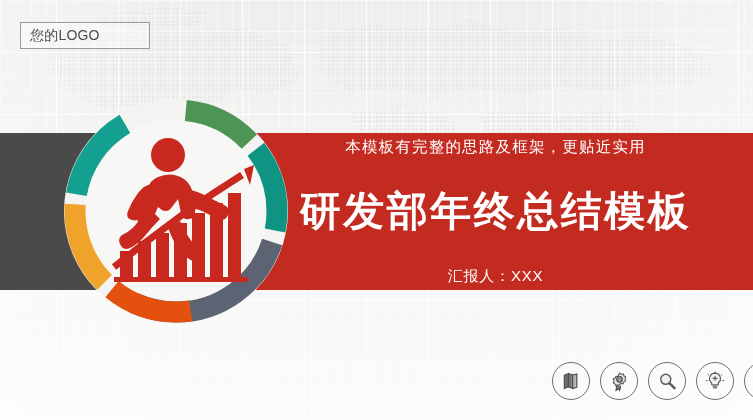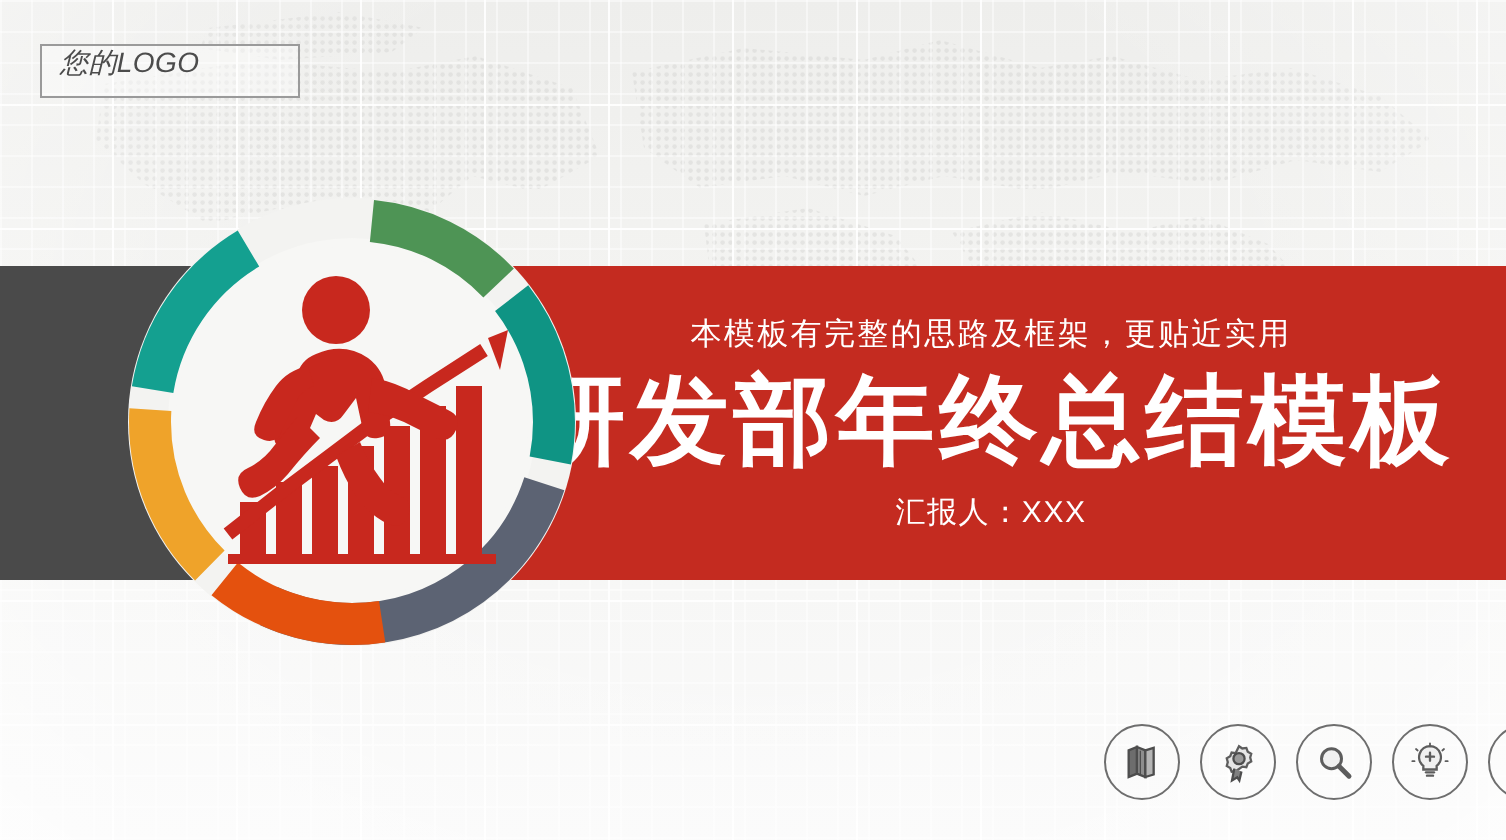--- a/index.html
+++ b/index.html
@@ -55,21 +55,21 @@
   
   .logo-box {
     position: absolute;
     left: 20px;
     top: 22px;
     width: 128px;
     height: 25px;
     border: 1px solid #9a9a9a;
     background: rgba(255,255,255,0.35);
     display: flex;
-    font-style: italic;
+    align-items: center;
   }
   .logo-box-text {
     font-size: 14px;
     color: #4c4c4c;
     padding-left: 9px;
     letter-spacing: 0.2px;
     white-space: nowrap;
   }
 
   
@@ -104,30 +104,31 @@
     position: absolute;
     left: 238px;
     top: 133px;
     right: 0;
     height: 157px;
     display: flex;
     flex-direction: column;
     align-items: center;
     justify-content: center;
     text-align: center;
+    gap: 24px;
   }
   .subtitle {
     font-size: 15.5px;
     color: #ffffff;
     letter-spacing: 1.2px;
     margin-bottom: 7px;
     white-space: nowrap;
   }
   .main-title {
-    font-size: 49px;
+    font-size: 41px;
     font-weight: bold;
     color: #ffffff;
     letter-spacing: 2.5px;
     line-height: 1.08;
     white-space: nowrap;
   }
   .presenter-row {
     margin-top: 10px;
     display: flex;
     align-items: flex-start;

